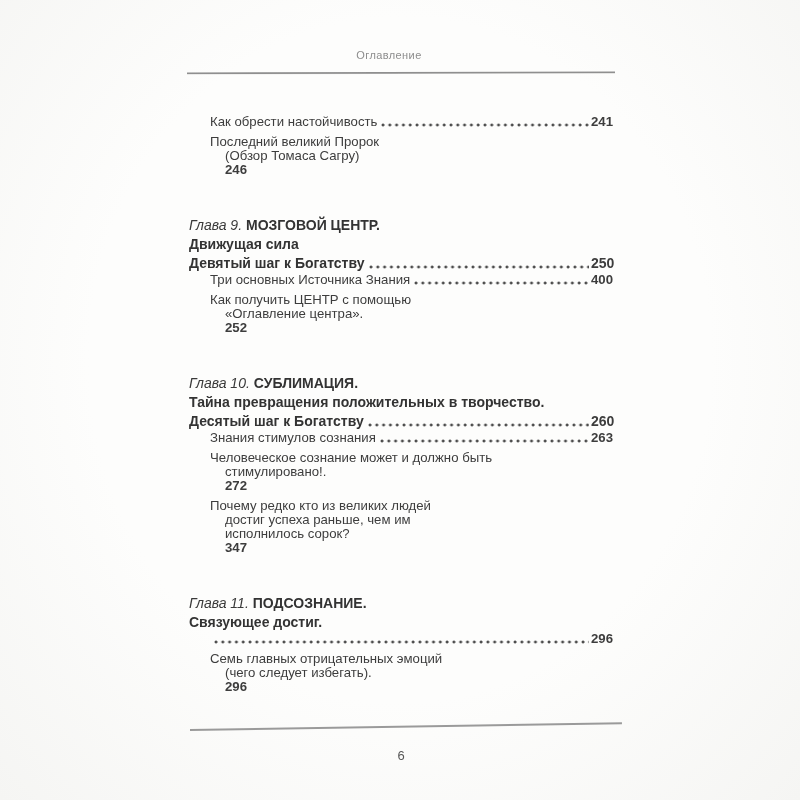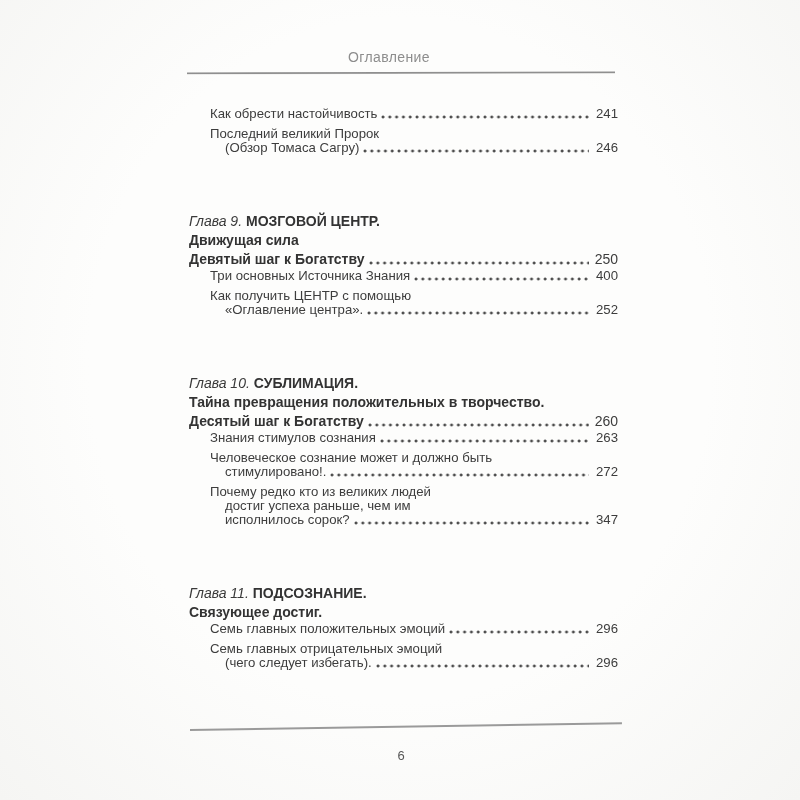--- a/index.html
+++ b/index.html
@@ -6,59 +6,59 @@
   body{
     width:800px;height:800px;overflow:hidden;
     font-family:"Liberation Sans","DejaVu Sans",sans-serif;
     background:radial-gradient(ellipse at 50% 45%, #fdfdfc 55%, #f5f5f3 100%);
     color:#3d3d3d;
     position:relative;
   }
   .page{position:absolute;inset:0;}
   .hdr{
     position:absolute;top:49px;left:187px;width:428px;
-    text-align:center;font-size:14px;letter-spacing:.4px;color:#8d8d8d;
+    text-align:center;font-size:11px;letter-spacing:.4px;color:#8d8d8d;
     transform:translateX(-12px);
   }
   .rule-top{
     position:absolute;top:72px;left:187px;width:428px;height:2px;
     background:linear-gradient(to bottom,#8f8f8f 60%, #d8d8d6);
     transform:rotate(-.12deg);
   }
   .rule-bottom{
     position:absolute;top:729px;left:190px;width:432px;height:1.6px;
     background:#9a9a9a;
     transform:rotate(-.9deg);transform-origin:left center;
   }
   .pgnum{
     position:absolute;top:748px;left:187px;width:428px;
     text-align:center;font-size:13px;color:#565656;
   }
   .toc{
     position:absolute;top:104px;left:189px;width:429px;
     padding-top:3px;font-size:13.2px;line-height:14px;
   }
-  .section{margin-top:57px;}
-  .section:first-child{margin-top:0;}
+  .section{margin-top:39px;}
+  .section:first-child{margin-top:8px;}
   .heading{font-weight:bold;font-size:14px;line-height:19px;color:#333;}
   .ch-label{font-style:italic;font-weight:normal;color:#3a3a3a;margin-right:4px;}
   .entry{padding-left:21px;}
   .entry + .entry{margin-top:6px;}
-  .cont{padding-left:15px;}
+  .cont{padding-left:15px;flex-direction:column;}
   .row{display:flex;}
   .row .txt{flex:none;white-space:pre;}
   .leader{
     flex:1;margin:0 2px 0 4px;
     background-image:radial-gradient(circle at 2px 2px,#4c4c4c 1.15px,rgba(0,0,0,0) 1.8px);
     background-size:6.8px 4px;
     background-repeat:repeat-x;
     background-position:left bottom 2px;
   }
   .heading .leader{background-position:left bottom 4px;}
-  .num{flex:none;min-width:27px;text-align:right;font-weight:normal;color:#3d3d3d;}
+  .num{flex:none;min-width:27px;font-weight:bold;color:#3d3d3d;}
 </style>
 </head>
 <body>
 
 <div class="page">
   <div class="hdr">Оглавление</div>
   <div class="rule-top"></div>
 
   <div class="toc">
       <div class="section">
@@ -146,21 +146,20 @@
         </div>
       </div>
       <div class="section">
         <div class="heading">
           <div><span class="ch-label">Глава 11.</span><span>ПОДСОЗНАНИЕ.</span></div>
           <div>Связующее достиг.</div>
         </div>
         <div class="entries">
           <div class="entry">
             <div class="row">
-              <span class="txt">Семь главных положительных эмоций</span>
               <span class="leader"></span>
               <span class="num">296</span>
             </div>
           </div>
           <div class="entry">
             <div>Семь главных отрицательных эмоций</div>
             <div class="row cont">
               <span class="txt">(чего следует избегать).</span>
               <span class="leader"></span>
               <span class="num">296</span>

